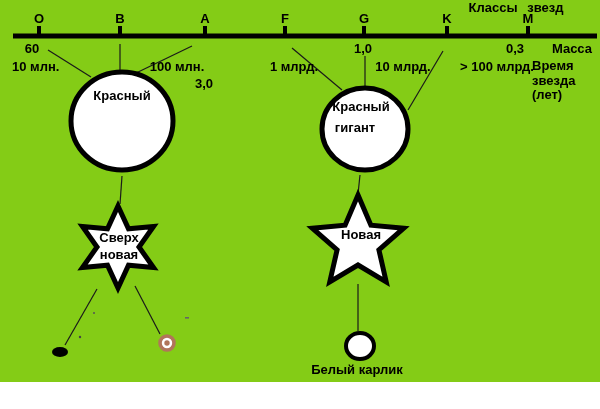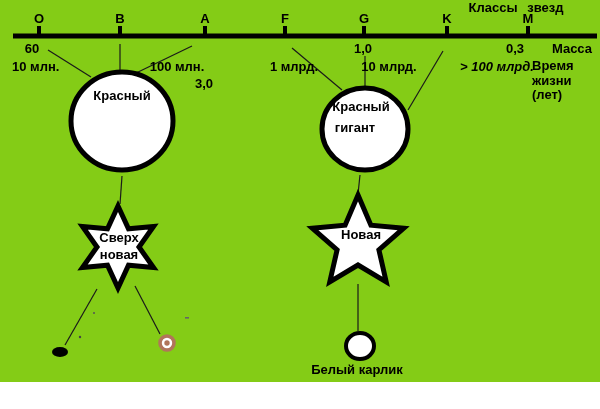--- a/index.html
+++ b/index.html
@@ -83,25 +83,25 @@
 
   <div class="lbl ctr" style="left:32px;top:42px;">60</div>
   <div class="lbl ctr" style="left:204px;top:42px;margin-top:35px;">3,0</div>
   <div class="lbl ctr" style="left:363px;top:42px;">1,0</div>
   <div class="lbl ctr" style="left:515px;top:42px;">0,3</div>
   <div class="lbl rt" style="right:8px;top:42px;width:60px;">Масса</div>
 
   <div class="lbl" style="left:12px;top:60px;">10 млн.</div>
   <div class="lbl ctr" style="left:177px;top:60px;">100 млн.</div>
   <div class="lbl ctr" style="left:294px;top:60px;">1 млрд.</div>
-  <div class="lbl ctr" style="left:389px;top:60px;">10 млрд.</div>
-  <div class="lbl ctr" style="left:497px;top:60px;font-style:italic;">&gt; 100 млрд.</div>
+  <div class="lbl ctr" style="left:403px;top:60px;">10 млрд.</div>
+  <div class="lbl ctr" style="left:497px;top:60px;">&gt; 100 млрд.</div>
   <div class="lbl stack" style="right:8px;top:59px;width:60px;line-height:14.5px;">
     <div>Время</div>
-    <div>жизни</div>
+    <div>звезда</div>
     <div>(лет)</div>
   </div>
 
   <div class="lbl ctr" style="left:122px;top:89px;">Красный</div>
 
   <div class="lbl ctr" style="left:361px;top:100px;">Красный</div>
   <div class="lbl ctr" style="left:349px;top:121px;padding-left:12px;">гигант</div>
 
   <div class="lbl ctr" style="left:119px;top:231px;">Сверх</div>
   <div class="lbl ctr" style="left:119px;top:248px;">новая</div>

